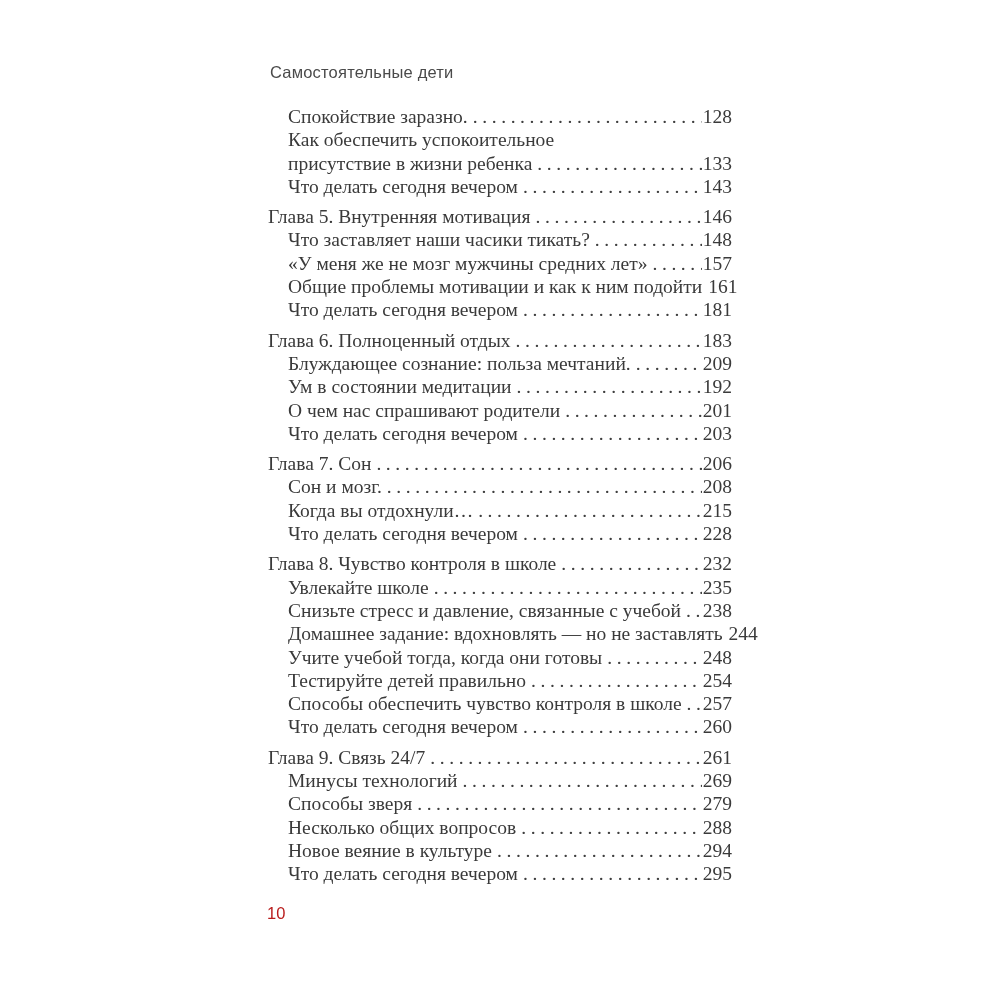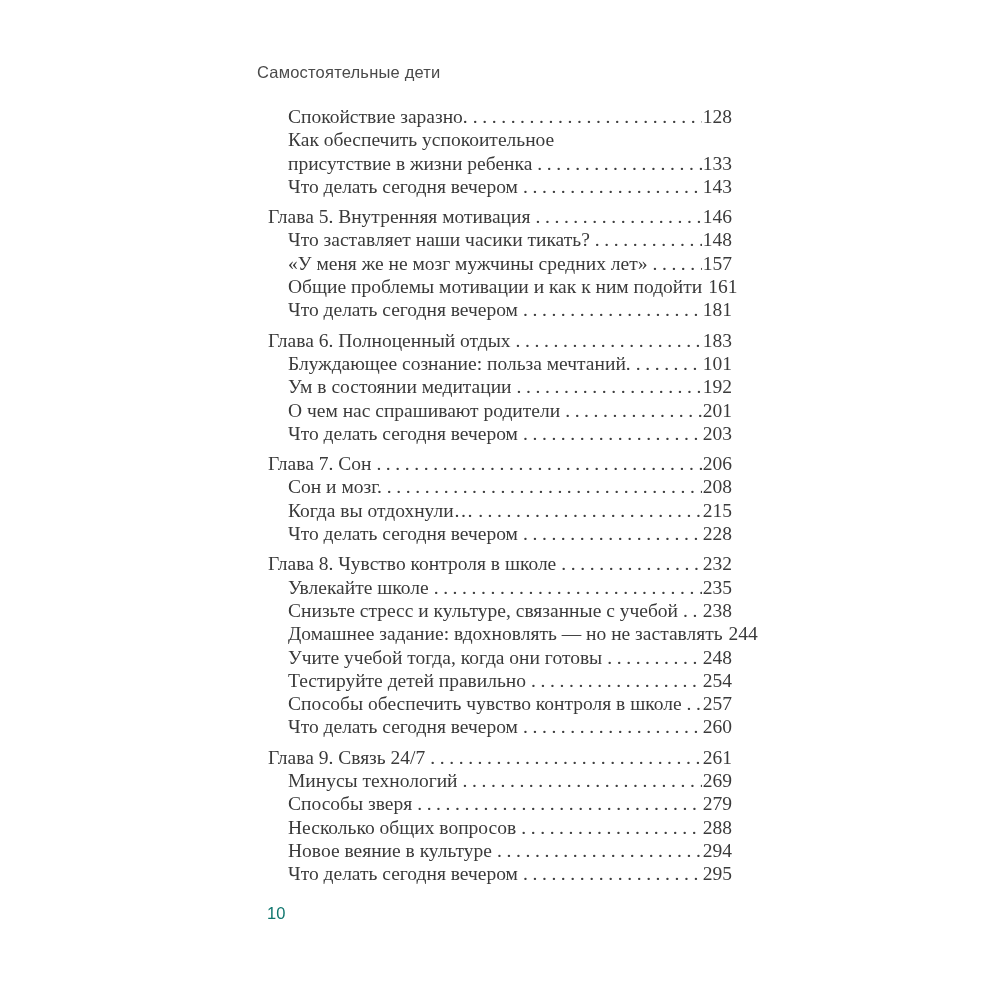--- a/index.html
+++ b/index.html
@@ -11,21 +11,21 @@
     position: relative;
     width: 1000px;
     height: 1000px;
     background: #ffffff;
     font-family: "Liberation Serif", serif;
     color: #3a3a3a;
     overflow: hidden;
   }
   .running-head {
     position: absolute;
-    left: 257px;
+    left: 270px;
     top: 63px;
     font-family: "Liberation Sans", sans-serif;
     font-size: 16.5px;
     letter-spacing: 0.2px;
     color: #4a4a4a;
     white-space: nowrap;
   }
   .toc {
     position: absolute;
     left: 268px;
@@ -59,21 +59,21 @@
   }
   .toc-page {
     flex: 0 0 auto;
   }
   .folio {
     position: absolute;
     left: 267px;
     top: 904px;
     font-family: "Liberation Sans", sans-serif;
     font-size: 16.5px;
-    color: #0f766e;
+    color: #b91c1c;
   }
 </style>
 </head>
 <body>
 
 <div class="page">
   <div class="running-head">Самостоятельные дети</div>
 
   <div class="toc">
       <div class="toc-section">
@@ -126,21 +126,21 @@
       </div>
       <div class="toc-section">
         <div class="toc-row chapter">
           <span class="toc-text">Глава 6. Полноценный отдых</span>
           <span class="toc-leader">........................................................................................................................</span>
           <span class="toc-page">183</span>
         </div>
         <div class="toc-row sub">
           <span class="toc-text">Блуждающее сознание: польза мечтаний.</span>
           <span class="toc-leader">........................................................................................................................</span>
-          <span class="toc-page">101</span>
+          <span class="toc-page">209</span>
         </div>
         <div class="toc-row sub">
           <span class="toc-text">Ум в состоянии медитации</span>
           <span class="toc-leader">........................................................................................................................</span>
           <span class="toc-page">192</span>
         </div>
         <div class="toc-row sub">
           <span class="toc-text">О чем нас спрашивают родители</span>
           <span class="toc-leader">........................................................................................................................</span>
           <span class="toc-page">201</span>
@@ -178,21 +178,21 @@
           <span class="toc-text">Глава 8. Чувство контроля в школе</span>
           <span class="toc-leader">........................................................................................................................</span>
           <span class="toc-page">232</span>
         </div>
         <div class="toc-row sub">
           <span class="toc-text">Увлекайте школе</span>
           <span class="toc-leader">........................................................................................................................</span>
           <span class="toc-page">235</span>
         </div>
         <div class="toc-row sub">
-          <span class="toc-text">Снизьте стресс и культуре, связанные с учебой</span>
+          <span class="toc-text">Снизьте стресс и давление, связанные с учебой</span>
           <span class="toc-leader">........................................................................................................................</span>
           <span class="toc-page">238</span>
         </div>
         <div class="toc-row sub">
           <span class="toc-text">Домашнее задание: вдохновлять — но не заставлять</span>
           <span class="toc-leader">........................................................................................................................</span>
           <span class="toc-page">244</span>
         </div>
         <div class="toc-row sub">
           <span class="toc-text">Учите учебой тогда, когда они готовы</span>

